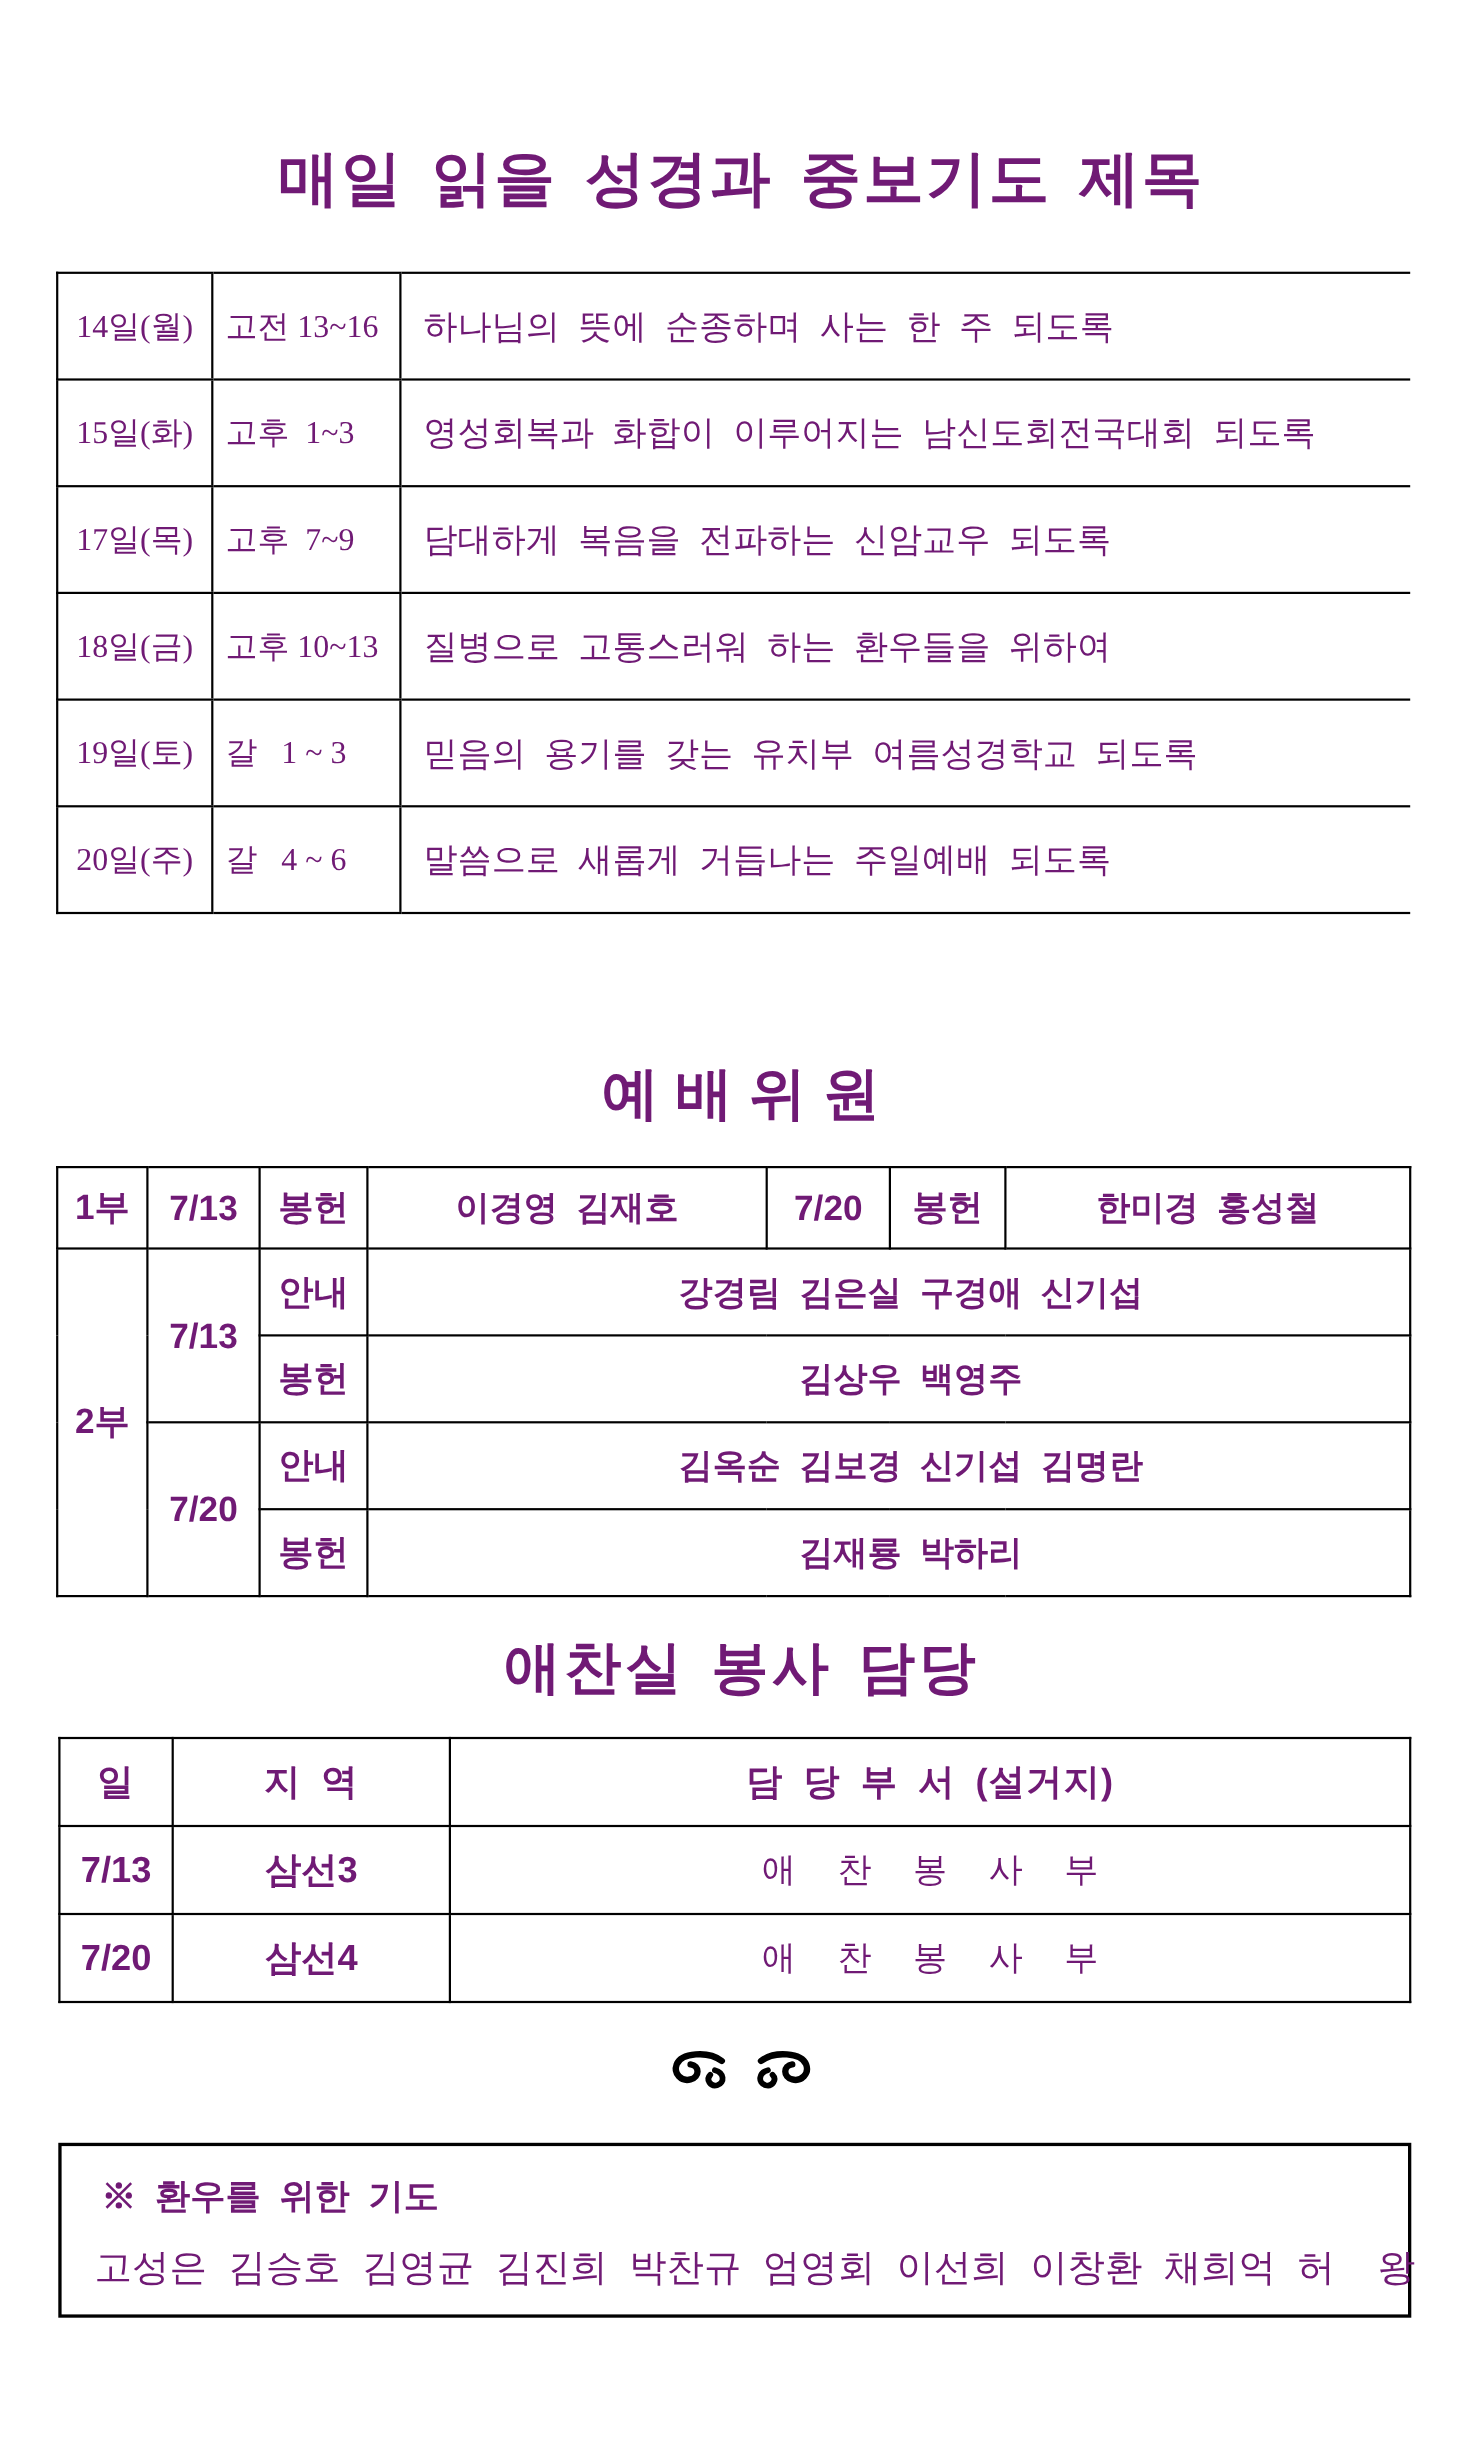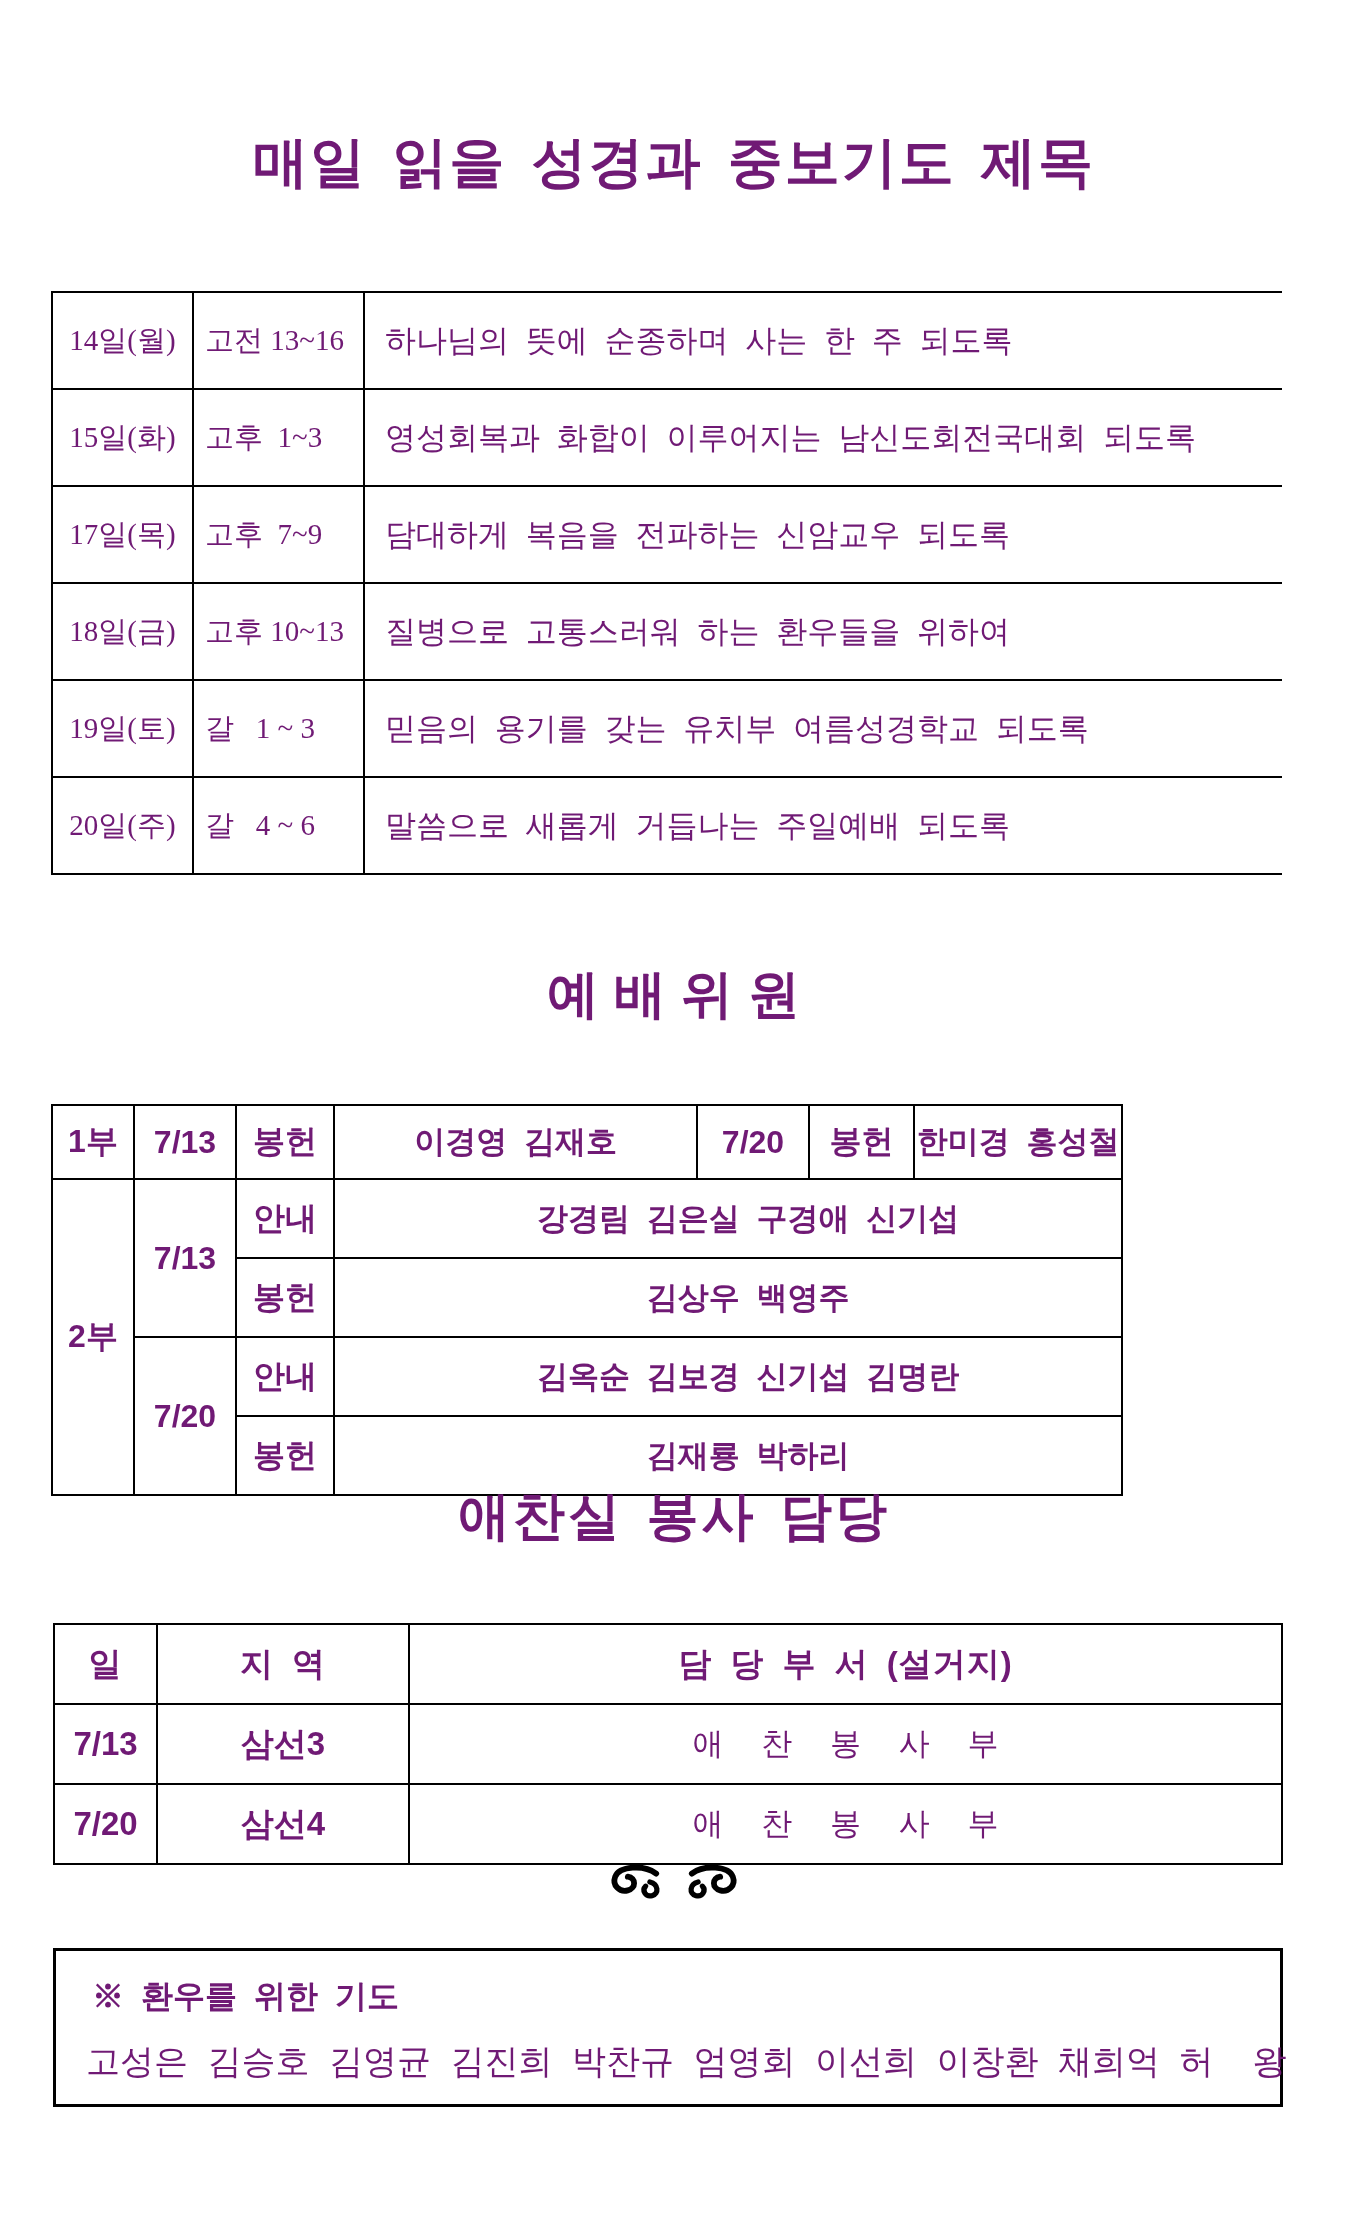--- a/index.html
+++ b/index.html
@@ -37,35 +37,35 @@
     position:absolute; left:0; right:0; top:1862px;
     text-align:center;
     font-family:"Liberation Sans", sans-serif;
     font-weight:700; font-size:52px; letter-spacing:2px;
     display:flex; align-items:center; justify-content:center; gap:26px;
   }
   .flourish { width:58px; height:40px; flex:0 0 auto; }
   .flourish.right { transform: scaleX(-1); }
 
   
-  table { border-collapse: collapse; table-layout: fixed; margin-top: 44px; }
+  table { border-collapse: collapse; table-layout: fixed; }
   td { padding:0; vertical-align: middle; }
   .t1 { position:absolute; left:51px; top:247px; width:1231px; }
   .t1 td {
     border-top:2px solid #000; border-bottom:2px solid #000;
     border-left:2px solid #000;
     height:97px;
   }
   .t1 td.topic { border-right:none; }
   .t1 .day  { text-align:center; font-size:29px; }
   .t1 .passage { font-size:29px; padding-left:11px; white-space:pre; }
   .t1 .topic { font-size:31px; padding-left:20px; word-spacing:9px; }
 
   
-  .t2 { position:absolute; left:51px; top:1060px; width:1072px; }
+  .t2 { position:absolute; left:51px; top:1060px; width:1232px; }
   .t2 td { border:2px solid #000; text-align:center;font-weight:bold; }
   .t2 tr.r1 td { height:74px; }
   .t2 tr.rx td { height:79px;text-align:center; }
   .t2 .lbl {
     font-family:"Liberation Sans", sans-serif;
     font-weight:600; font-size:32px;
   }
   .t2 .names { font-size:31px; word-spacing:9px; }
   .t2 .names-left { text-align:left; padding-left:40px; }
 

